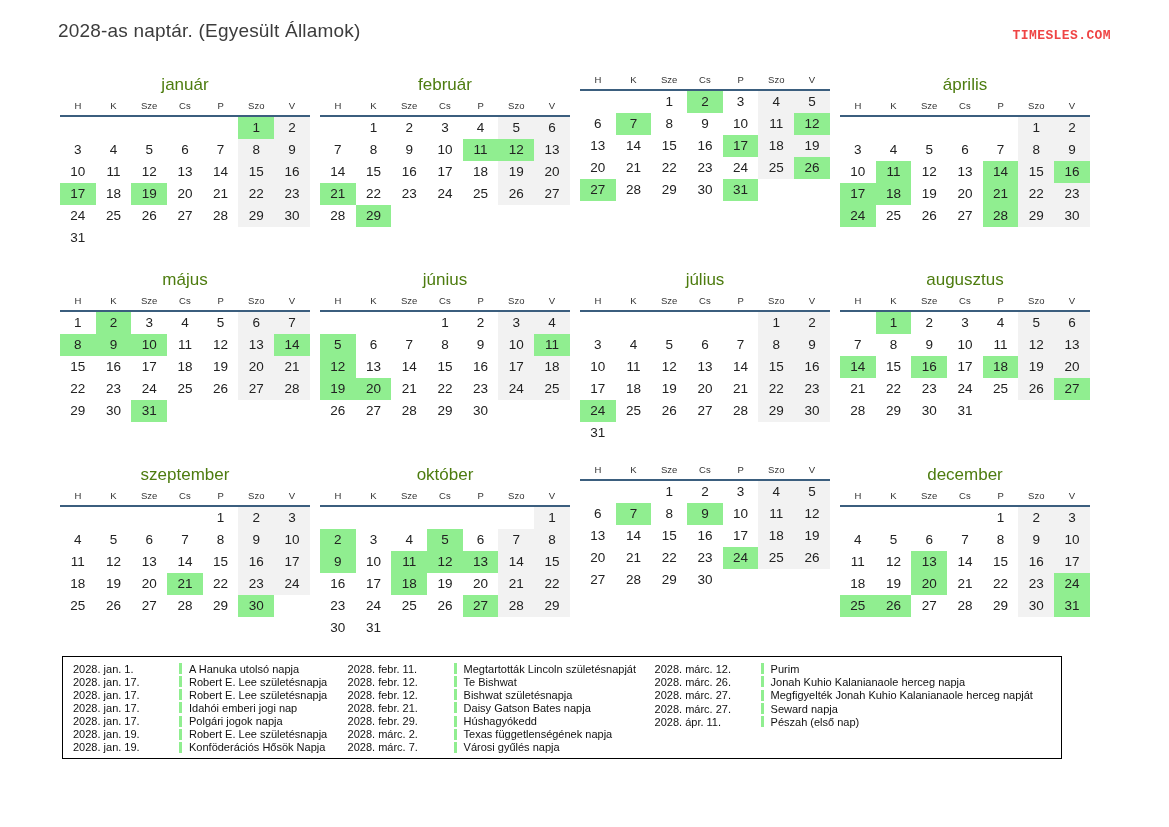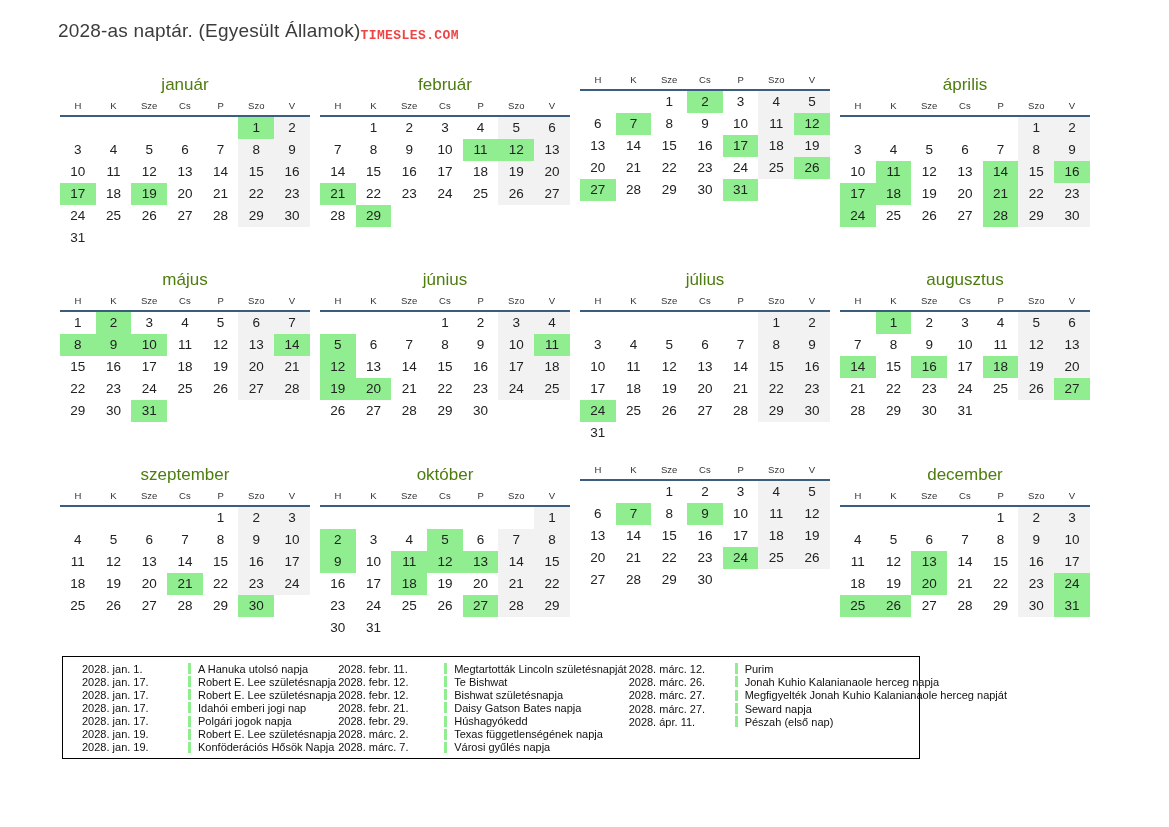--- a/index.html
+++ b/index.html
@@ -1,40 +1,40 @@
 <!DOCTYPE html>
 <html><head>
 <meta charset="utf-8">
 <style>
   * { margin: 0; padding: 0; box-sizing: border-box; }
   html, body { width: 1169px; height: 827px; background: #ffffff; overflow: hidden; }
   body { font-family: "Liberation Sans", sans-serif; color: #222; }
 
   .page { position: relative; width: 1169px; height: 827px; }
 
-  .topbar { display: flex; align-items: flex-start; padding: 20px 58px 0 58px; }
+  .topbar { display: flex; justify-content: space-between; align-items: flex-start; padding: 20px 58px 0 58px; }
   .page-title { font-size: 19px; color: #3c3c3c; font-weight: 400; letter-spacing: 0.2px; }
   .brand { font-size: 13px; font-weight: 700; color: #ef4444; letter-spacing: 0.4px; text-decoration: none; margin-top: 8px; font-family: Liberation Mono, monospace; }
 
   .calendar-grid {
     position: absolute; left: 60px; top: 72px; width: 1049px;
     display: grid; grid-template-columns: repeat(4, 250px); grid-column-gap: 10px; grid-row-gap: 15px;
   }
   .month { width: 250px; height: 180px; }
   .month-title { text-align: center; color: #4d7c0f; font-size: 17px; height: 25px; line-height: 25px; margin-bottom: 1px; }
   .dow-row { display: flex; border-bottom: 2px solid #3b5e7e; }
   .dow-cell { width: 35.7px; height: 17px; line-height: 15px; text-align: center; font-size: 9.5px; color: #333; }
   .week-row { display: flex; }
   .day-cell { width: 35.7px; height: 22px; line-height: 22px; text-align: center; font-size: 13.5px; color: #222; }
   .day-cell.weekend { background: #f2f2f2; }
   .day-cell.holiday { background: #90ee90; }
 
   .legend-box {
-    position: absolute; left: 62px; top: 656px; width: 858px; height: 103px;
-    border: 1px solid #000; padding: 5px 8px 4px 17px;
+    position: absolute; left: 62px; top: 656px; width: 1000px; height: 103px;
+    border: 1px solid #000; padding: 5px 8px 4px 8px;
     display: flex; flex-direction: row;
   }
   .legend-col { display: flex; flex-direction: column; }
   .legend-col.c1 { width: 288px; }
   .legend-col.c2 { width: 322px; }
   .legend-col.c3 { width: 420px; }
   .legend-row { display: flex; align-items: center; height: 13.3px; font-size: 11px; color: #111; }
   .legend-date { width: 108px; padding-left: 2px; white-space: nowrap; }
   .legend-tick { width: 3px; height: 11px; background: #90ee90; margin-right: 7px; flex: none; }
   .legend-label { white-space: nowrap; }

